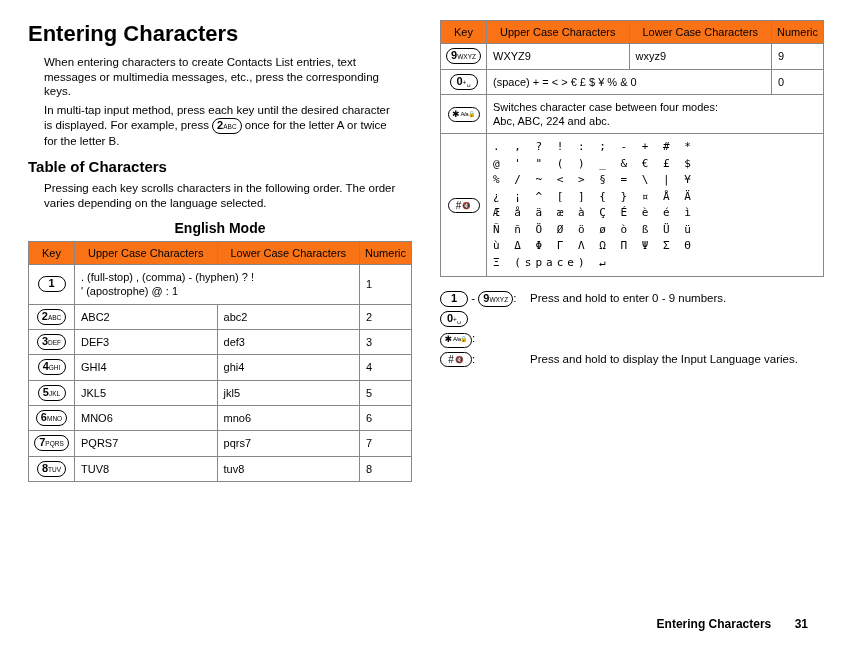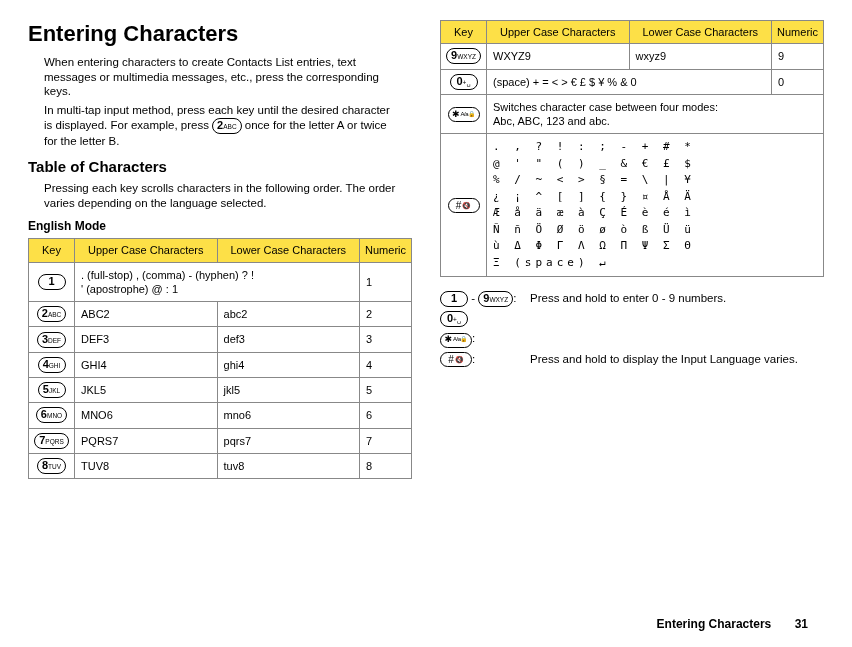--- a/index.html
+++ b/index.html
@@ -26,31 +26,32 @@
   }
   h2 {
     font-family: Arial, Helvetica, sans-serif;
     font-weight: bold;
     font-size: 15px;
     margin: 8px 0 4px 0;
   }
   h3 {
     font-family: Arial, Helvetica, sans-serif;
     font-weight: bold;
-    font-size: 12px;
+    font-size: 14px;
     margin: 8px 0 4px 0;
+    text-align: center;
   }
   p { margin: 4px 16px; }
   table {
     width: 100%;
     border-collapse: collapse;
     font-size: 11px;
   }
   th {
-    background: #fde047;
+    background: #f97316;
     border: 1px solid #888;
     padding: 4px 5px;
     font-weight: normal;
     text-align: center;
   }
   td {
     border: 1px solid #888;
     padding: 5px 6px;
     vertical-align: middle;
   }
@@ -206,21 +207,21 @@
         <td class="num">9</td>
       </tr>
       <tr>
         <td class="keycell"><span class="key-pill"><span class="maj">0</span><span class="sub">+␣</span></span></td>
         <td colspan="2">(space) + = &lt; &gt; € £ $ ¥ % &amp; 0</td>
         <td class="num">0</td>
       </tr>
       <tr>
         <td class="keycell"><span class="key-round key-star"></span></td>
         <td colspan="3" style="white-space:pre-line;">Switches character case between four modes:
-Abc, ABC, 123 and abc.</td>
+Abc, ABC, 224 and abc.</td>
       </tr>
       <tr>
         <td class="keycell"><span class="key-round key-hash"></span></td>
         <td colspan="3">
           <div class="symgrid" style="white-space:pre-line;">. , ? ! : ; - + # *
 @ ' " ( ) _ &amp; € £ $
 % / ~ &lt; &gt; § = \ | ¥
 ¿ ¡ ^ [ ] { } ¤ Å Ä
 Æ å ä æ à Ç É è é ì
 Ñ ñ Ö Ø ö ø ò ß Ü ü

